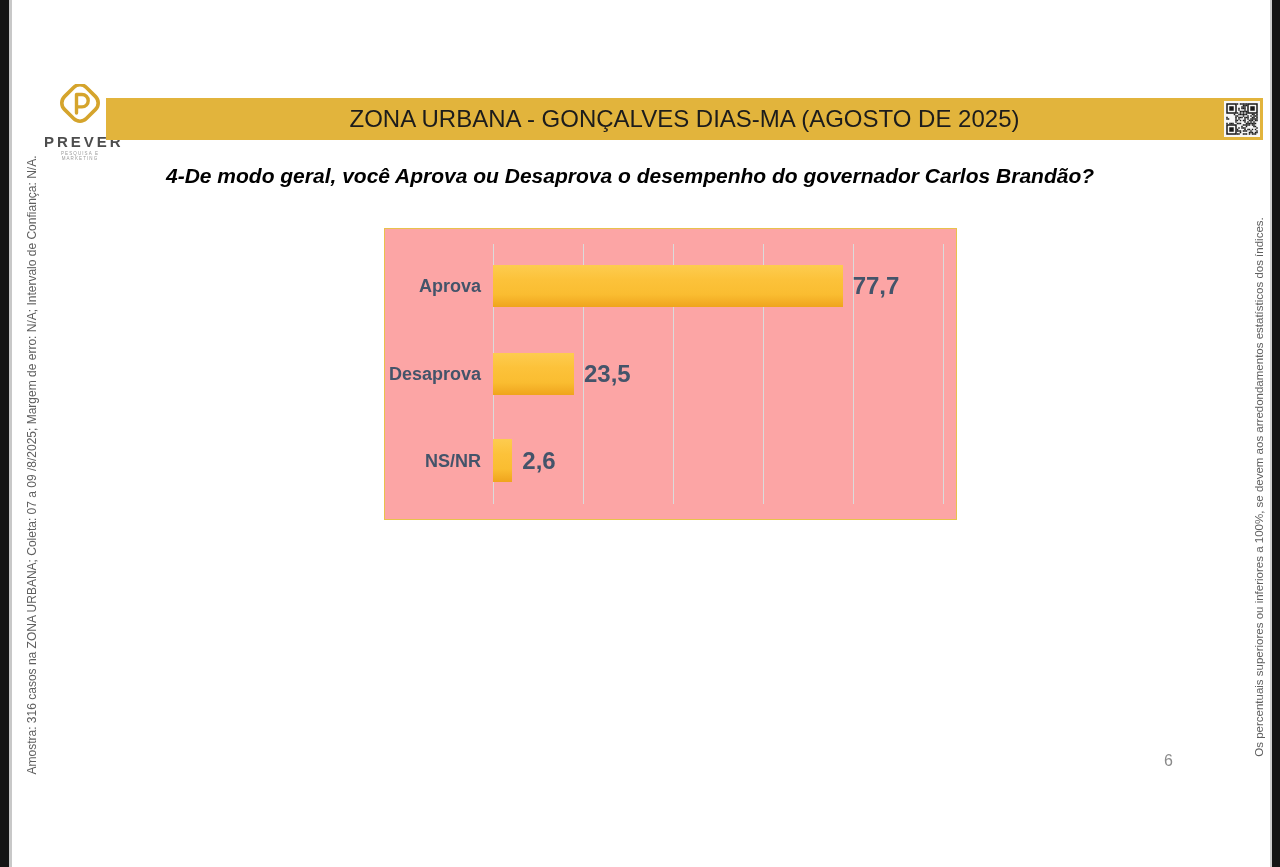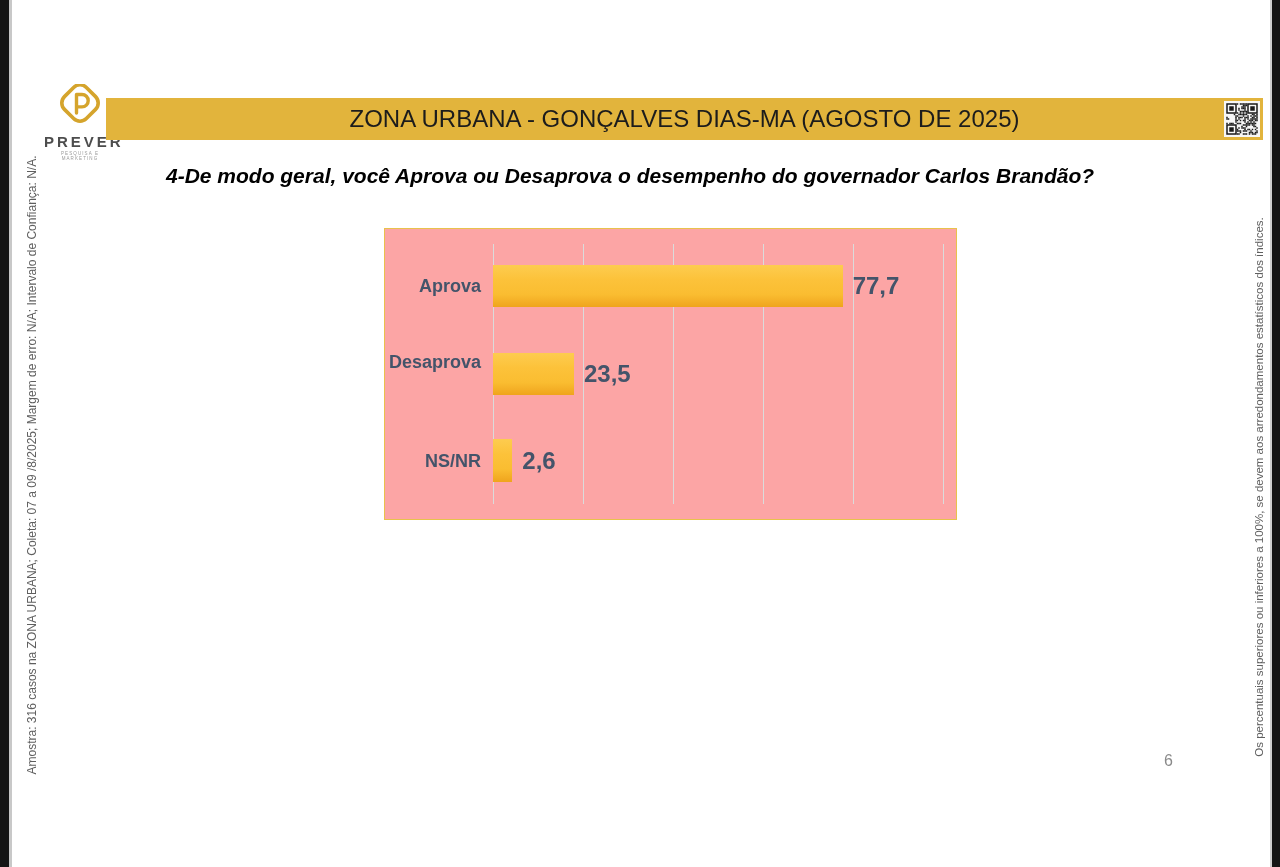--- a/index.html
+++ b/index.html
@@ -248,21 +248,21 @@
     <div class="gridline" style="left: 288px;"></div>
     <div class="gridline" style="left: 198px;"></div>
     <div class="gridline" style="left: 108px;"></div>
 
   <div>
     <div class="cat-label" style="top:46px">Aprova</div>
     <div class="bar-fill" style="top: 36px; height: 42px; width: 349.65px;"></div>
     <div class="val-label" style="top: 46px; left: 467.65px;">77,7</div>
   </div>
   <div>
-    <div class="cat-label" style="top:122px">Desaprova</div>
+    <div class="cat-label" style="top:134px">Desaprova</div>
     <div class="bar-fill" style="top: 124px; height: 42px; width: 81px;"></div>
     <div class="val-label" style="top: 134px; left: 199px;">23,5</div>
   </div>
   <div>
     <div class="cat-label" style="top:221px">NS/NR</div>
     <div class="bar-fill" style="top: 210px; height: 43px; width: 19.35px;"></div>
     <div class="val-label" style="top: 221px; left: 137.35px;">2,6</div>
   </div>
 </div>
 

